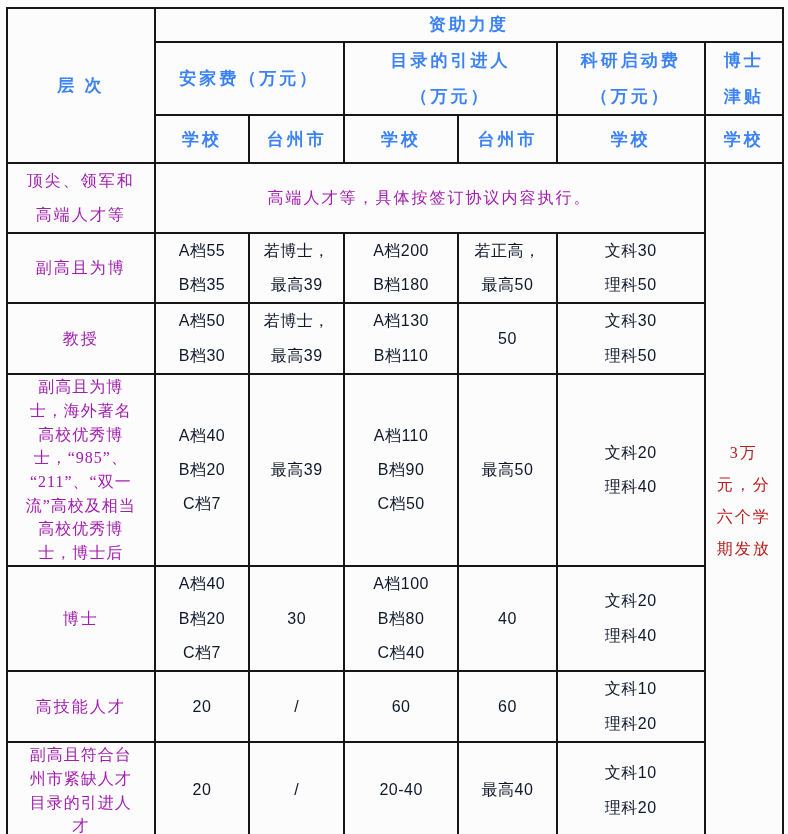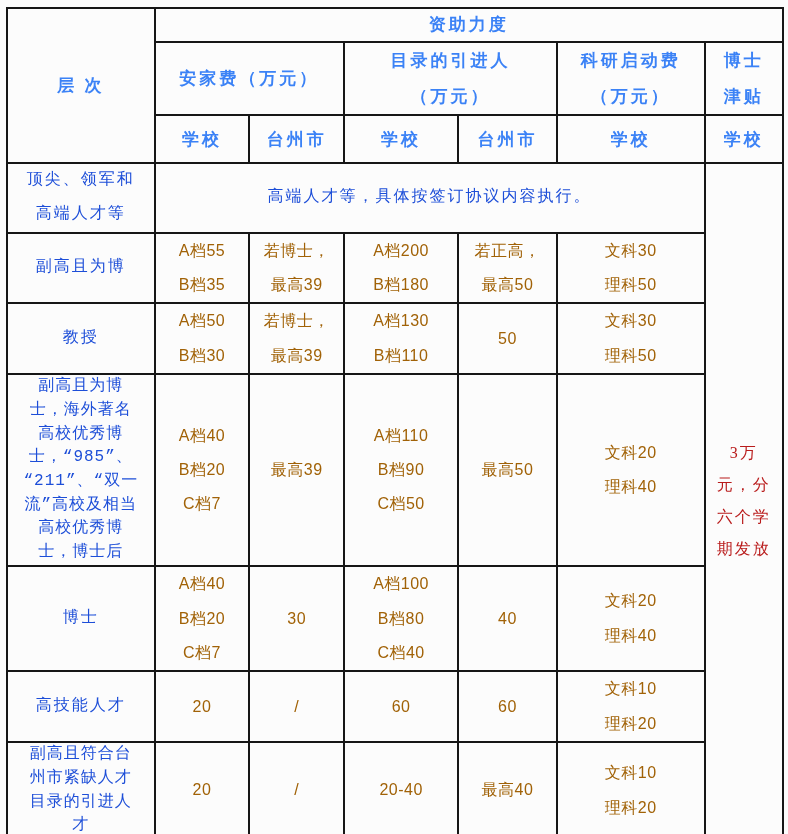--- a/index.html
+++ b/index.html
@@ -30,41 +30,41 @@
     font-family: "Liberation Serif", "DejaVu Serif", serif;
     font-weight: bold;
     font-size: 17px;
     letter-spacing: 3px;
     color: #3b82f6;
     line-height: 2.1;
   }
   tr.h1 .hdr, tr.h3 .hdr { line-height: 1.6; }
   
   .label {
-    font-family: Liberation Mono, monospace;
+    font-family: Liberation Serif, serif;
     font-weight: normal;
     font-size: 16px;
     letter-spacing: 2px;
-    color: #1d4ed8;
+    color: #a21caf;
     line-height: 2.1;
   }
   .dense { line-height: 1.48; letter-spacing: 1px; text-align: center; }
   .allowance {
     font-family: "Liberation Serif", "DejaVu Serif", serif;
     font-size: 16px;
     letter-spacing: 2px;
     color: #b91c1c;
     line-height: 2.0;
   }
   
   .data {
     font-family: "Liberation Sans", "DejaVu Sans", sans-serif;
     font-size: 16px;
     letter-spacing: 0.5px;
-    color: #a16207;
+    color: #0f172a;
     line-height: 2.15;
   }
   
   tr.h1 { height: 34px; }
   tr.h2 { height: 72px; }
   tr.h3 { height: 48px; }
   tr.r1 { height: 68px; }
   tr.r2 { height: 69px; }
   tr.r3 { height: 68px; }
   tr.r4 { height: 192px; }

